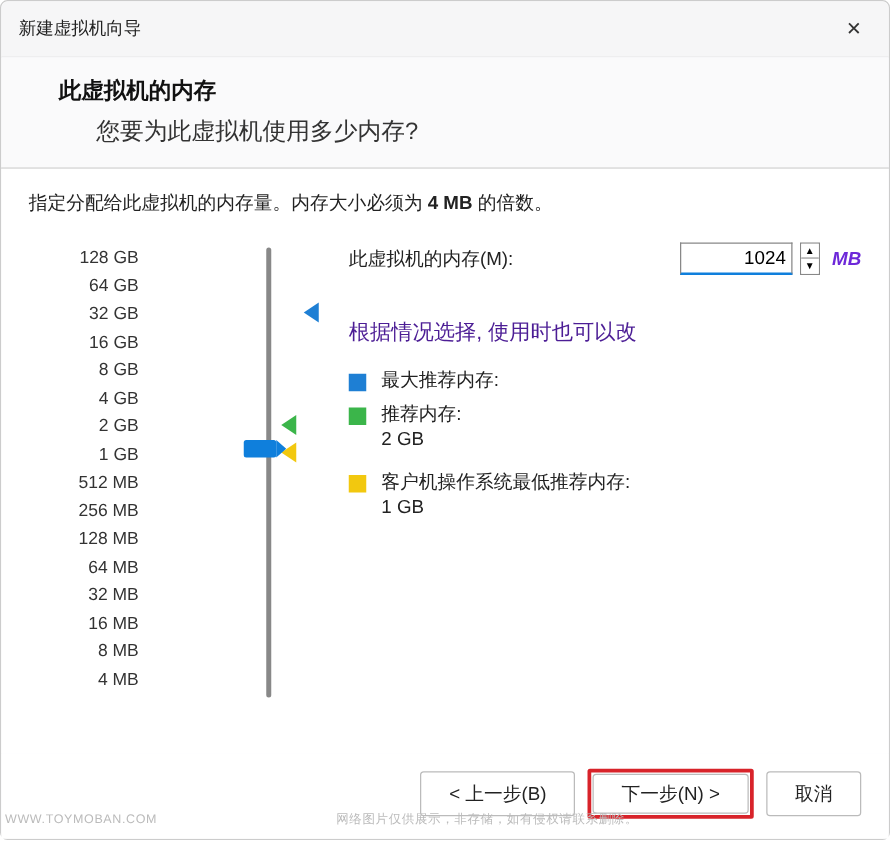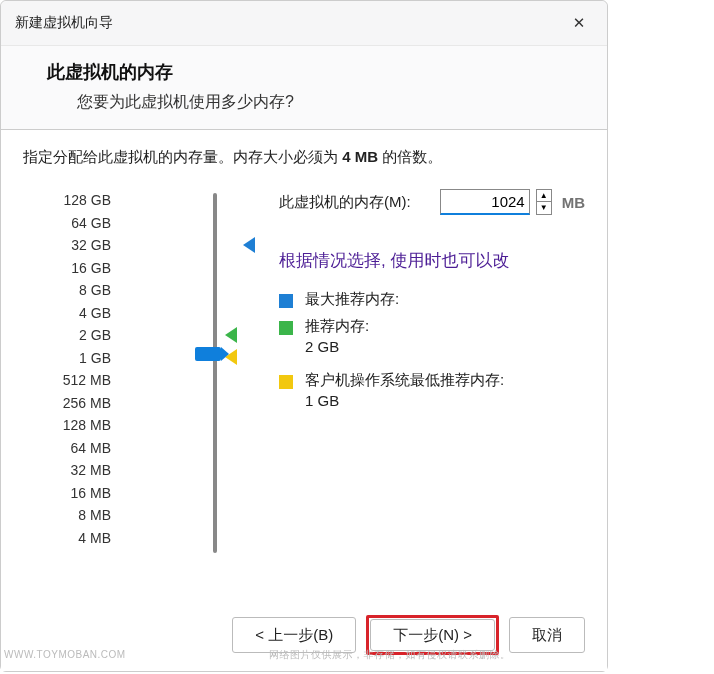--- a/index.html
+++ b/index.html
@@ -1,23 +1,23 @@
 <!DOCTYPE html>
 <html><head>
   <meta charset="utf-8">
   <style>
     * { box-sizing: border-box; margin: 0; padding: 0; }
     body { font-family: "Microsoft YaHei", "Segoe UI", sans-serif; background:#fff; width:714px; height:674px; overflow:hidden; }
-    .window { width:608px; height:672px; border:1px solid #ccc; border-radius:6px; display:flex; flex-direction:column; background:#fafafb;justify-content:flex-end; }
+    .window { width:712px; height:672px; border:1px solid #ccc; border-radius:6px; display:flex; flex-direction:column; background:#fafafb;justify-content:flex-end; }
     .titlebar { display:flex; align-items:center; justify-content:space-between; padding:8px 14px 8px 14px; border-bottom:1px solid #e8e8e8; background:#f6f6f7; border-radius:6px 6px 0 0; }
     .win-title { font-size:14px; color:#222; }
     .close-btn { width:28px; height:28px; display:flex; align-items:center; justify-content:center; font-size:15px; color:#333; border-radius:4px; }
     .header { padding:14px 20px 16px 46px; background:#fafafb; }
     .header-title { font-size:18px; font-weight:600; color:#111; margin-bottom:8px; }
-    .header-sub { font-size:16px; color:#333; padding-left:30px; }
+    .header-sub { font-size:19px; color:#333; padding-left:30px; }
     .separator { height:1px; background:#ccc; margin:0 0 0 0; }
     .body { flex:1; padding:18px 22px 0 22px; background:#fff; position:relative; }
     .desc { font-size:15px; color:#222; margin-bottom:22px; }
     .desc .bold { font-weight:600; }
     .mem-row { display:flex; align-items:flex-start; }
     .scale-col { width:94px; display:flex; flex-direction:column; align-items:flex-end; padding-right:6px; position:relative; }
     .scale-label { font-size:14px; color:#333; height:22.5px; line-height:22.5px; white-space:nowrap; }
     .scale-bar { position:absolute; left:96px; top:4px; width:4px; height:360px; background:#888; border-radius:2px; }
     .slider-col { position:relative; width:72px; }
     .ptr-blue-r { position:absolute; left:126px; top:48px; width:0; height:0; border-top:8px solid transparent; border-bottom:8px solid transparent; border-right:12px solid #1e7fd4; }
@@ -26,21 +26,21 @@
     .slider-thumb { position:absolute; left:78px; top:158px; width:26px; height:14px; background:#0f7fdc; border-radius:2px; }
     .slider-thumb::after { content:""; position:absolute; right:-8px; top:0; width:0; height:0; border-top:7px solid transparent; border-bottom:7px solid transparent; border-left:8px solid #0f7fdc; }
     .info-col { flex:1; padding-left:90px; }
     .mem-label-row { display:flex; align-items:center; margin-bottom:6px; }
     .mem-label { font-size:15px; color:#222; flex:1; }
     .mem-input-wrap { display:flex; align-items:center; gap:6px; }
     .mem-input { width:90px; height:26px; border:1px solid #888; border-bottom:2px solid #0f7fdc; text-align:right; padding:2px 4px; font-size:15px; background:#fff; }
     .spinner-btns { display:flex; flex-direction:column; border:1px solid #888; }
     .spin { width:14px; height:12px; background:#fff; font-size:8px; line-height:12px; text-align:center; border-bottom:1px solid #888; }
     .spin:last-child{border-bottom:none;}
-    .mem-unit { font-size:15px; font-weight:600; color:#737373; margin-left:4px; }
+    .mem-unit { font-size:15px; font-weight:600; color:#6d28d9; margin-left:4px;font-style:italic; }
     .redtext { color:#4c1d95; font-size:17px; margin-top:34px; margin-bottom:18px; }
     .rec-row { display:flex; align-items:flex-start; margin-top:8px; margin-bottom:2px; }
     .rec-sq { width:14px; height:14px; margin-top:4px; margin-right:12px; }
     .sq-blue{background:#1e7fd4;} .sq-green{background:#3bb54a;} .sq-yellow{background:#f2c80f;}
     .rec-txt { font-size:15px; color:#222; }
     .rec-val { font-size:15px; color:#222; margin-left:26px; margin-bottom:16px; }
     .footer { display:flex; align-items:center; padding:12px 22px 16px 22px; gap:10px; background:#fff; border-top:0; }
     .footer-spacer { flex:1; }
     .btn { height:36px; padding:0 22px; background:#fff; border:1px solid #bbb; border-radius:3px; font-size:15px; color:#222; cursor:pointer; }
     .btn-next-wrap { border:3px solid #d8232a; padding:1px; border-radius:2px; }

